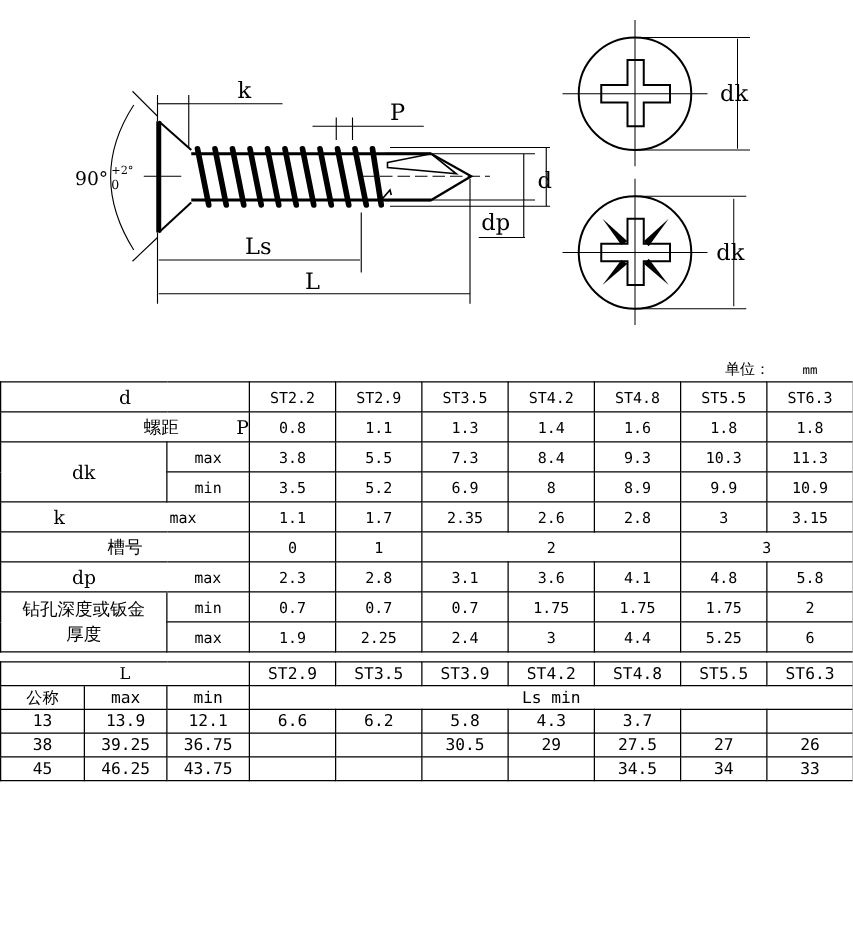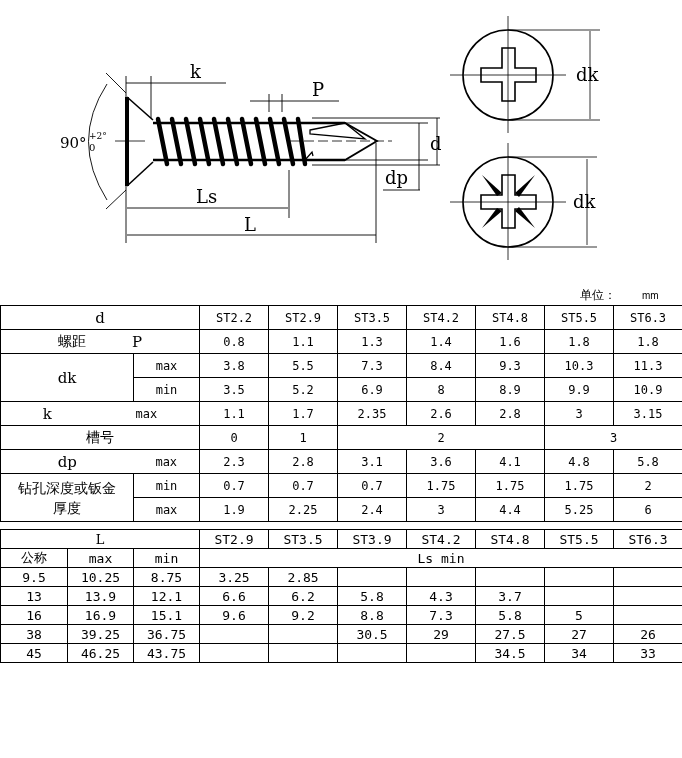--- a/index.html
+++ b/index.html
@@ -1,39 +1,39 @@
 <!DOCTYPE html>
 <html><head>
 <meta charset="utf-8">
 <style>
   html, body { margin:0; padding:0; background:#fff; }
   body { width:682px; height:758px; position:relative; overflow:hidden;
          font-family:"DejaVu Serif", "Liberation Serif", serif; color:#000; }
   #drawing { position:absolute; left:0; top:0; width:682px; height:280px; }
   .unit { position:absolute; left:580px; top:287px; font-size:12px;
           font-family:"DejaVu Sans", sans-serif; }
-  .unit .mm { font-family:Liberation Sans, sans-serif; font-size:10px;padding-left:26px; }
+  .unit .mm { font-family:Liberation Mono, monospace; font-size:10px;padding-left:26px; }
   table.spec { position:absolute; left:0; border-collapse:collapse; table-layout:fixed;
                font-family:"DejaVu Sans Mono","Liberation Mono", monospace; font-size:12px; }
   table.spec td { border:1px solid #000; text-align:center; padding:0; white-space:nowrap;
                   overflow:hidden; }
   table.spec td.lbl { font-family:"DejaVu Serif", serif; font-size:15px; }
   table.spec td.cn { font-family:"DejaVu Sans", sans-serif; font-size:14px;margin-left:41px; }
   table.spec td.sub { font-size:12px; }
   table.spec td.noleft { border-left:none; }
   table.spec td.noright { border-right:none; }
   #upper { top:305px; width:682px; }
   #upper tr { height:24px; }
   #lower { top:529px; width:682px; }
   #lower tr { height:19px; }
   #lower td { font-size:13px; }
   .kwrap { display:flex; justify-content:space-around; align-items:center; }
   .kwrap .k { font-family:"DejaVu Serif", serif; font-size:15px; }
   .kwrap .m { font-size:12px; }
-  .pwrap { display:flex; justify-content:center; gap:46px; }
+  .pwrap { display:flex; justify-content:flex-end; gap:46px; }
   .pwrap .p { font-family:"DejaVu Serif", serif; font-size:15px; }
   .pwrap .zh { font-family:"DejaVu Sans", sans-serif; font-size:14px; }
 </style>
 </head>
 <body>
 
 <svg id="drawing" viewBox="0 0 682 280" xmlns="http://www.w3.org/2000/svg">
   <g stroke="#000" fill="none">
 
     <line x1="127" y1="97" x2="127" y2="186" stroke-width="4"></line>
@@ -287,56 +287,32 @@
   </tr>
   <tr>
     <td class="cn">公称</td>
     <td>max</td>
     <td>min</td>
     <td colspan="7">Ls min</td>
   </tr>
   </tbody>
     <tbody id="lower-body">
       <tr>
-        <td>9.5</td>
-        <td>10.25</td>
-        <td>8.75</td>
-        <td>3.25</td>
-        <td>2.85</td>
-        <td></td>
-        <td></td>
-        <td></td>
-        <td></td>
-        <td></td>
-      </tr>
-      <tr>
         <td>13</td>
         <td>13.9</td>
         <td>12.1</td>
         <td>6.6</td>
         <td>6.2</td>
         <td>5.8</td>
         <td>4.3</td>
         <td>3.7</td>
         <td></td>
         <td></td>
       </tr>
       <tr>
-        <td>16</td>
-        <td>16.9</td>
-        <td>15.1</td>
-        <td>9.6</td>
-        <td>9.2</td>
-        <td>8.8</td>
-        <td>7.3</td>
-        <td>5.8</td>
-        <td>5</td>
-        <td></td>
-      </tr>
-      <tr>
         <td>38</td>
         <td>39.25</td>
         <td>36.75</td>
         <td></td>
         <td></td>
         <td>30.5</td>
         <td>29</td>
         <td>27.5</td>
         <td>27</td>
         <td>26</td>

